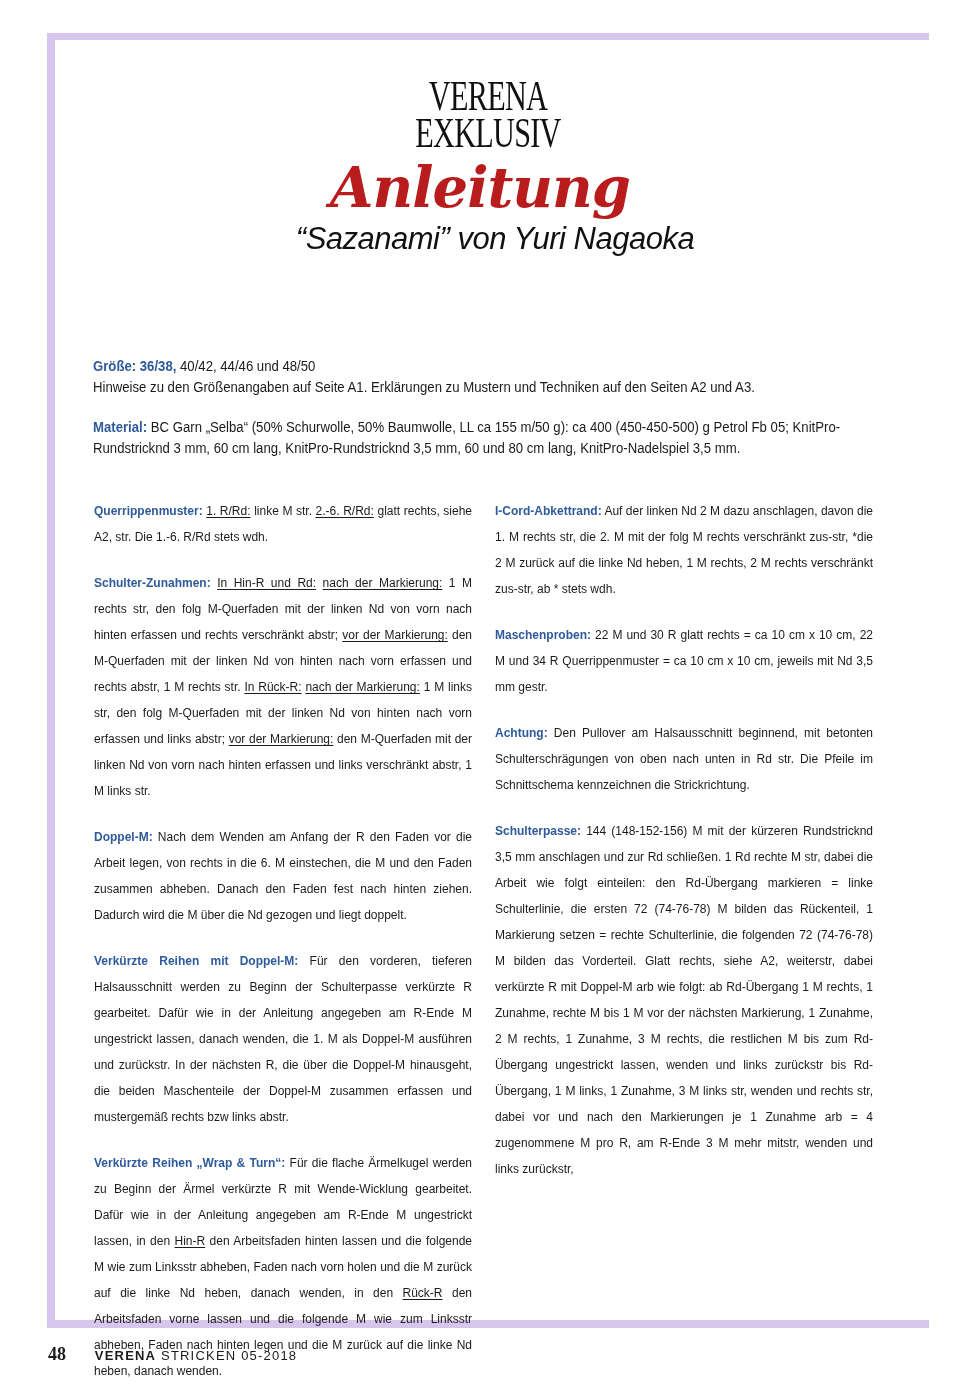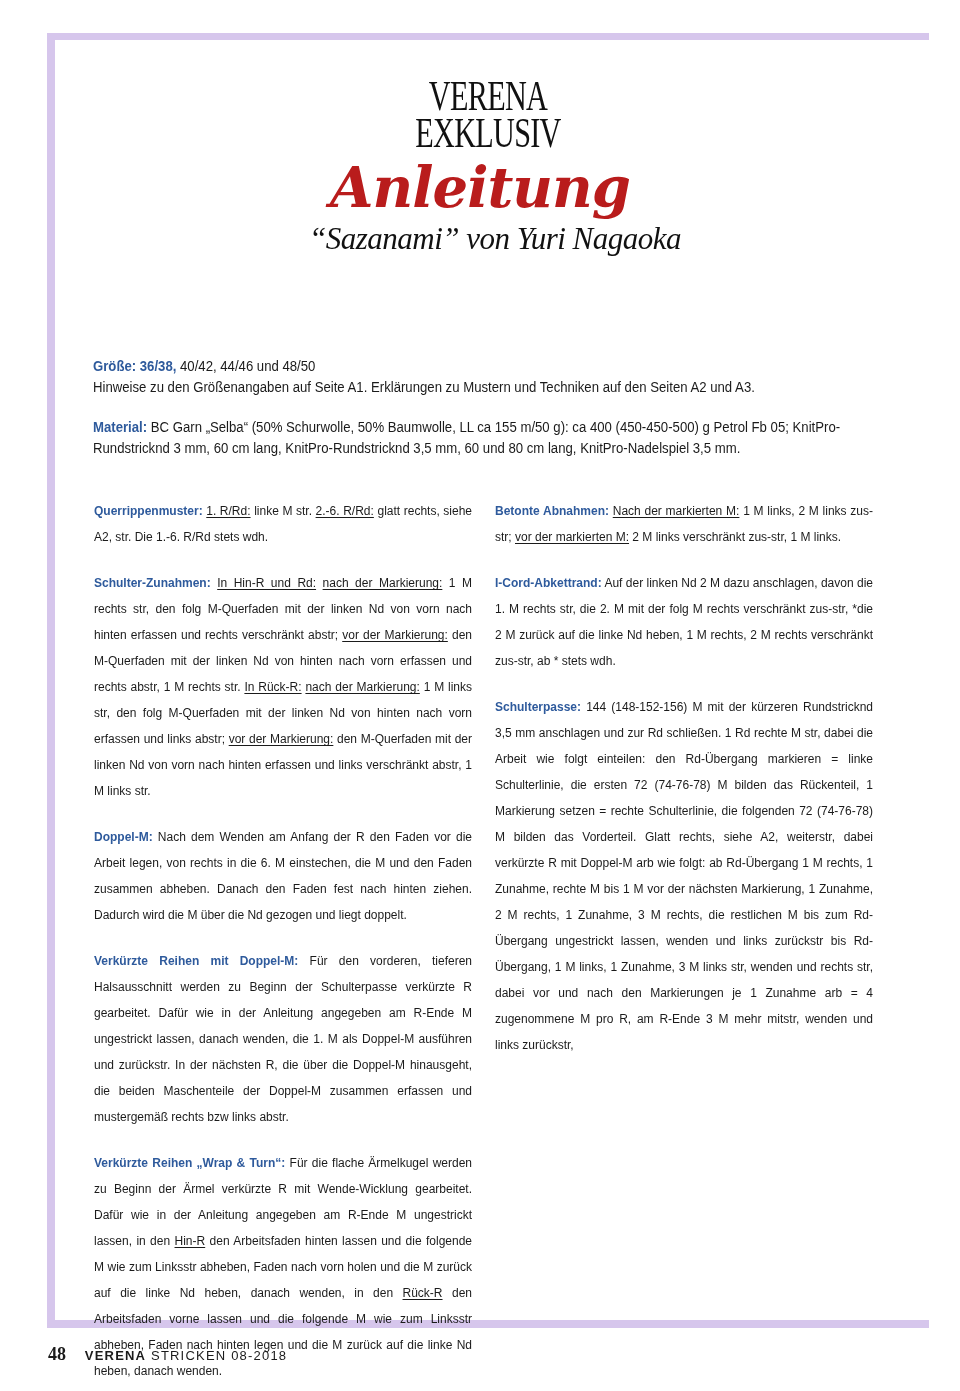--- a/index.html
+++ b/index.html
@@ -8,38 +8,38 @@
 
   .frame-top { position: absolute; left: 47px; top: 33px; width: 882px; height: 7px; background: #d6c6ec; }
   .frame-left { position: absolute; left: 47px; top: 33px; width: 8px; height: 1295px; background: #d6c6ec; }
   .frame-bottom { position: absolute; left: 47px; top: 1320px; width: 882px; height: 8px; background: #d6c6ec; }
 
   .masthead { position: absolute; left: 0; top: 78px; width: 960px; text-align: center; }
   .brand { font-family: "Liberation Serif", serif; font-size: 42px; line-height: 37px;
            letter-spacing: -1px; transform: scaleX(0.72); transform-origin: center; color: #111; margin-left: 16px; }
   .title { font-family: "DejaVu Serif", serif; font-style: italic; font-weight: bold;
            font-size: 56px; line-height: 66px; margin-top: 2px; color: #b91c1c; letter-spacing: -1px; }
-  .subtitle { font-family: Liberation Serif, serif; font-style: italic; font-size: 31px;
+  .subtitle { font-family: Liberation Sans, sans-serif; font-style: italic; font-size: 31px;
               line-height: 38px; color: #111; letter-spacing: -0.5px; margin-left: 30px; }
 
   .intro { position: absolute; left: 93px; top: 356px; width: 790px; font-size: 14px;
            line-height: 20.5px; transform: scaleX(0.94); transform-origin: left top; }
   .intro p { margin: 0 0 20px 0; }
   .intro .wide { width: 840px; }
 
   .col { position: absolute; top: 498px; width: 378px; font-size: 12px; line-height: 26px; }
   .col.left { left: 94px; }
   .col.right { left: 495px; }
   .col p { margin: 0 0 20px 0; text-align: justify; }
 
   .lbl { color: #2e5a9c; font-weight: bold; }
   .u { text-decoration: underline; text-underline-offset: 2px; }
 
   .footer { position: absolute; left: 48px; top: 1344px; font-size: 13px; letter-spacing: 1.2px; color: #1b1b1b; }
-  .footer .pg { font-family: "Liberation Serif", serif; font-size: 18px; font-weight: bold; letter-spacing: 0; margin-right: 14px; }
+  .footer .pg { font-family: "Liberation Serif", serif; font-size: 18px; font-weight: bold; letter-spacing: 0; margin-right: 24px; }
   .footer .mag { font-weight: bold; }
 </style>
 </head>
 <body>
 
 <div class="frame-top"></div>
 <div class="frame-left"></div>
 <div class="frame-bottom"></div>
 
 <div class="masthead">
@@ -61,22 +61,23 @@
 
 <div class="col left">
   <p><span><span class="lbl">Querrippenmuster:</span><span> </span><span class="u">1. R/Rd:</span><span> linke M str. </span><span class="u">2.-6. R/Rd:</span><span> glatt rechts, siehe A2, str. Die 1.-6. R/Rd stets wdh.</span></span></p>
   <p><span><span class="lbl">Schulter-Zunahmen:</span><span> </span><span class="u">In Hin-R und Rd:</span><span> </span><span class="u">nach der Markierung:</span><span> 1 M rechts str, den folg M-Querfaden mit der linken Nd von vorn nach hinten erfassen und rechts verschränkt abstr; </span><span class="u">vor der Markierung:</span><span> den M-Querfaden mit der linken Nd von hinten nach vorn erfassen und rechts abstr, 1 M rechts str. </span><span class="u">In Rück-R:</span><span> </span><span class="u">nach der Markierung:</span><span> 1 M links str, den folg M-Querfaden mit der linken Nd von hinten nach vorn erfassen und links abstr; </span><span class="u">vor der Markierung:</span><span> den M-Querfaden mit der linken Nd von vorn nach hinten erfassen und links verschränkt abstr, 1 M links str.</span></span></p>
   <p><span><span class="lbl">Doppel-M:</span><span> Nach dem Wenden am Anfang der R den Faden vor die Arbeit legen, von rechts in die 6. M einstechen, die M und den Faden zusammen abheben. Danach den Faden fest nach hinten ziehen. Dadurch wird die M über die Nd gezogen und liegt doppelt.</span></span></p>
   <p><span><span class="lbl">Verkürzte Reihen mit Doppel-M:</span><span> Für den vorderen, tieferen Halsausschnitt werden zu Beginn der Schulterpasse verkürzte R gearbeitet. Dafür wie in der Anleitung angegeben am R-Ende M ungestrickt lassen, danach wenden, die 1. M als Doppel-M ausführen und zurückstr. In der nächsten R, die über die Doppel-M hinausgeht, die beiden Maschenteile der Doppel-M zusammen erfassen und mustergemäß rechts bzw links abstr.</span></span></p>
   <p><span><span class="lbl">Verkürzte Reihen „Wrap &amp; Turn“:</span><span> Für die flache Ärmelkugel werden zu Beginn der Ärmel verkürzte R mit Wende-Wicklung gearbeitet. Dafür wie in der Anleitung angegeben am R-Ende M ungestrickt lassen, in den </span><span class="u">Hin-R</span><span> den Arbeitsfaden hinten lassen und die folgende M wie zum Linksstr abheben, Faden nach vorn holen und die M zurück auf die linke Nd heben, danach wenden, in den </span><span class="u">Rück-R</span><span> den Arbeitsfaden vorne lassen und die folgende M wie zum Linksstr abheben, Faden nach hinten legen und die M zurück auf die linke Nd heben, danach wenden.</span></span></p>
 </div>
 
 <div class="col right">
-  <p><span><span class="lbl">Betonte Abnahmen:</span><span> </span><span class="u">Nach der markierten M:</span><span> 1 M links, 2 M links zus-str; </span><span class="u">vor der markierten M:</span><span> 2 M links verschränkt zus-str, 1 M links.</span></span></p>
   <p><span><span class="lbl">I-Cord-Abkettrand:</span><span> Auf der linken Nd 2 M dazu anschlagen, davon die 1. M rechts str, die 2. M mit der folg M rechts verschränkt zus-str, *die 2 M zurück auf die linke Nd heben, 1 M rechts, 2 M rechts verschränkt zus-str, ab * stets wdh.</span></span></p>
+  <p><span><span class="lbl">Maschenproben:</span><span> 22 M und 30 R glatt rechts = ca 10 cm x 10 cm, 22 M und 34 R Querrippenmuster = ca 10 cm x 10 cm, jeweils mit Nd 3,5 mm gestr.</span></span></p>
+  <p><span><span class="lbl">Achtung:</span><span> Den Pullover am Halsausschnitt beginnend, mit betonten Schulterschrägungen von oben nach unten in Rd str. Die Pfeile im Schnittschema kennzeichnen die Strickrichtung.</span></span></p>
   <p><span><span class="lbl">Schulterpasse:</span><span> 144 (148-152-156) M mit der kürzeren Rundstricknd 3,5 mm anschlagen und zur Rd schließen. 1 Rd rechte M str, dabei die Arbeit wie folgt einteilen: den Rd-Übergang markieren = linke Schulterlinie, die ersten 72 (74-76-78) M bilden das Rückenteil, 1 Markierung setzen = rechte Schulterlinie, die folgenden 72 (74-76-78) M bilden das Vorderteil. Glatt rechts, siehe A2, weiterstr, dabei verkürzte R mit Doppel-M arb wie folgt: ab Rd-Übergang 1 M rechts, 1 Zunahme, rechte M bis 1 M vor der nächsten Markierung, 1 Zunahme, 2 M rechts, 1 Zunahme, 3 M rechts, die restlichen M bis zum Rd-Übergang ungestrickt lassen, wenden und links zurückstr bis Rd-Übergang, 1 M links, 1 Zunahme, 3 M links str, wenden und rechts str, dabei vor und nach den Markierungen je 1 Zunahme arb = 4 zugenommene M pro R, am R-Ende 3 M mehr mitstr, wenden und links zurückstr,</span></span></p>
 </div>
 
 <div class="footer">
   <span class="pg">48</span>
   <span class="mag">VERENA</span>
-  <span>STRICKEN 08-2018</span>
+  <span>STRICKEN 05-2018</span>
 </div>
 
 </body></html>

